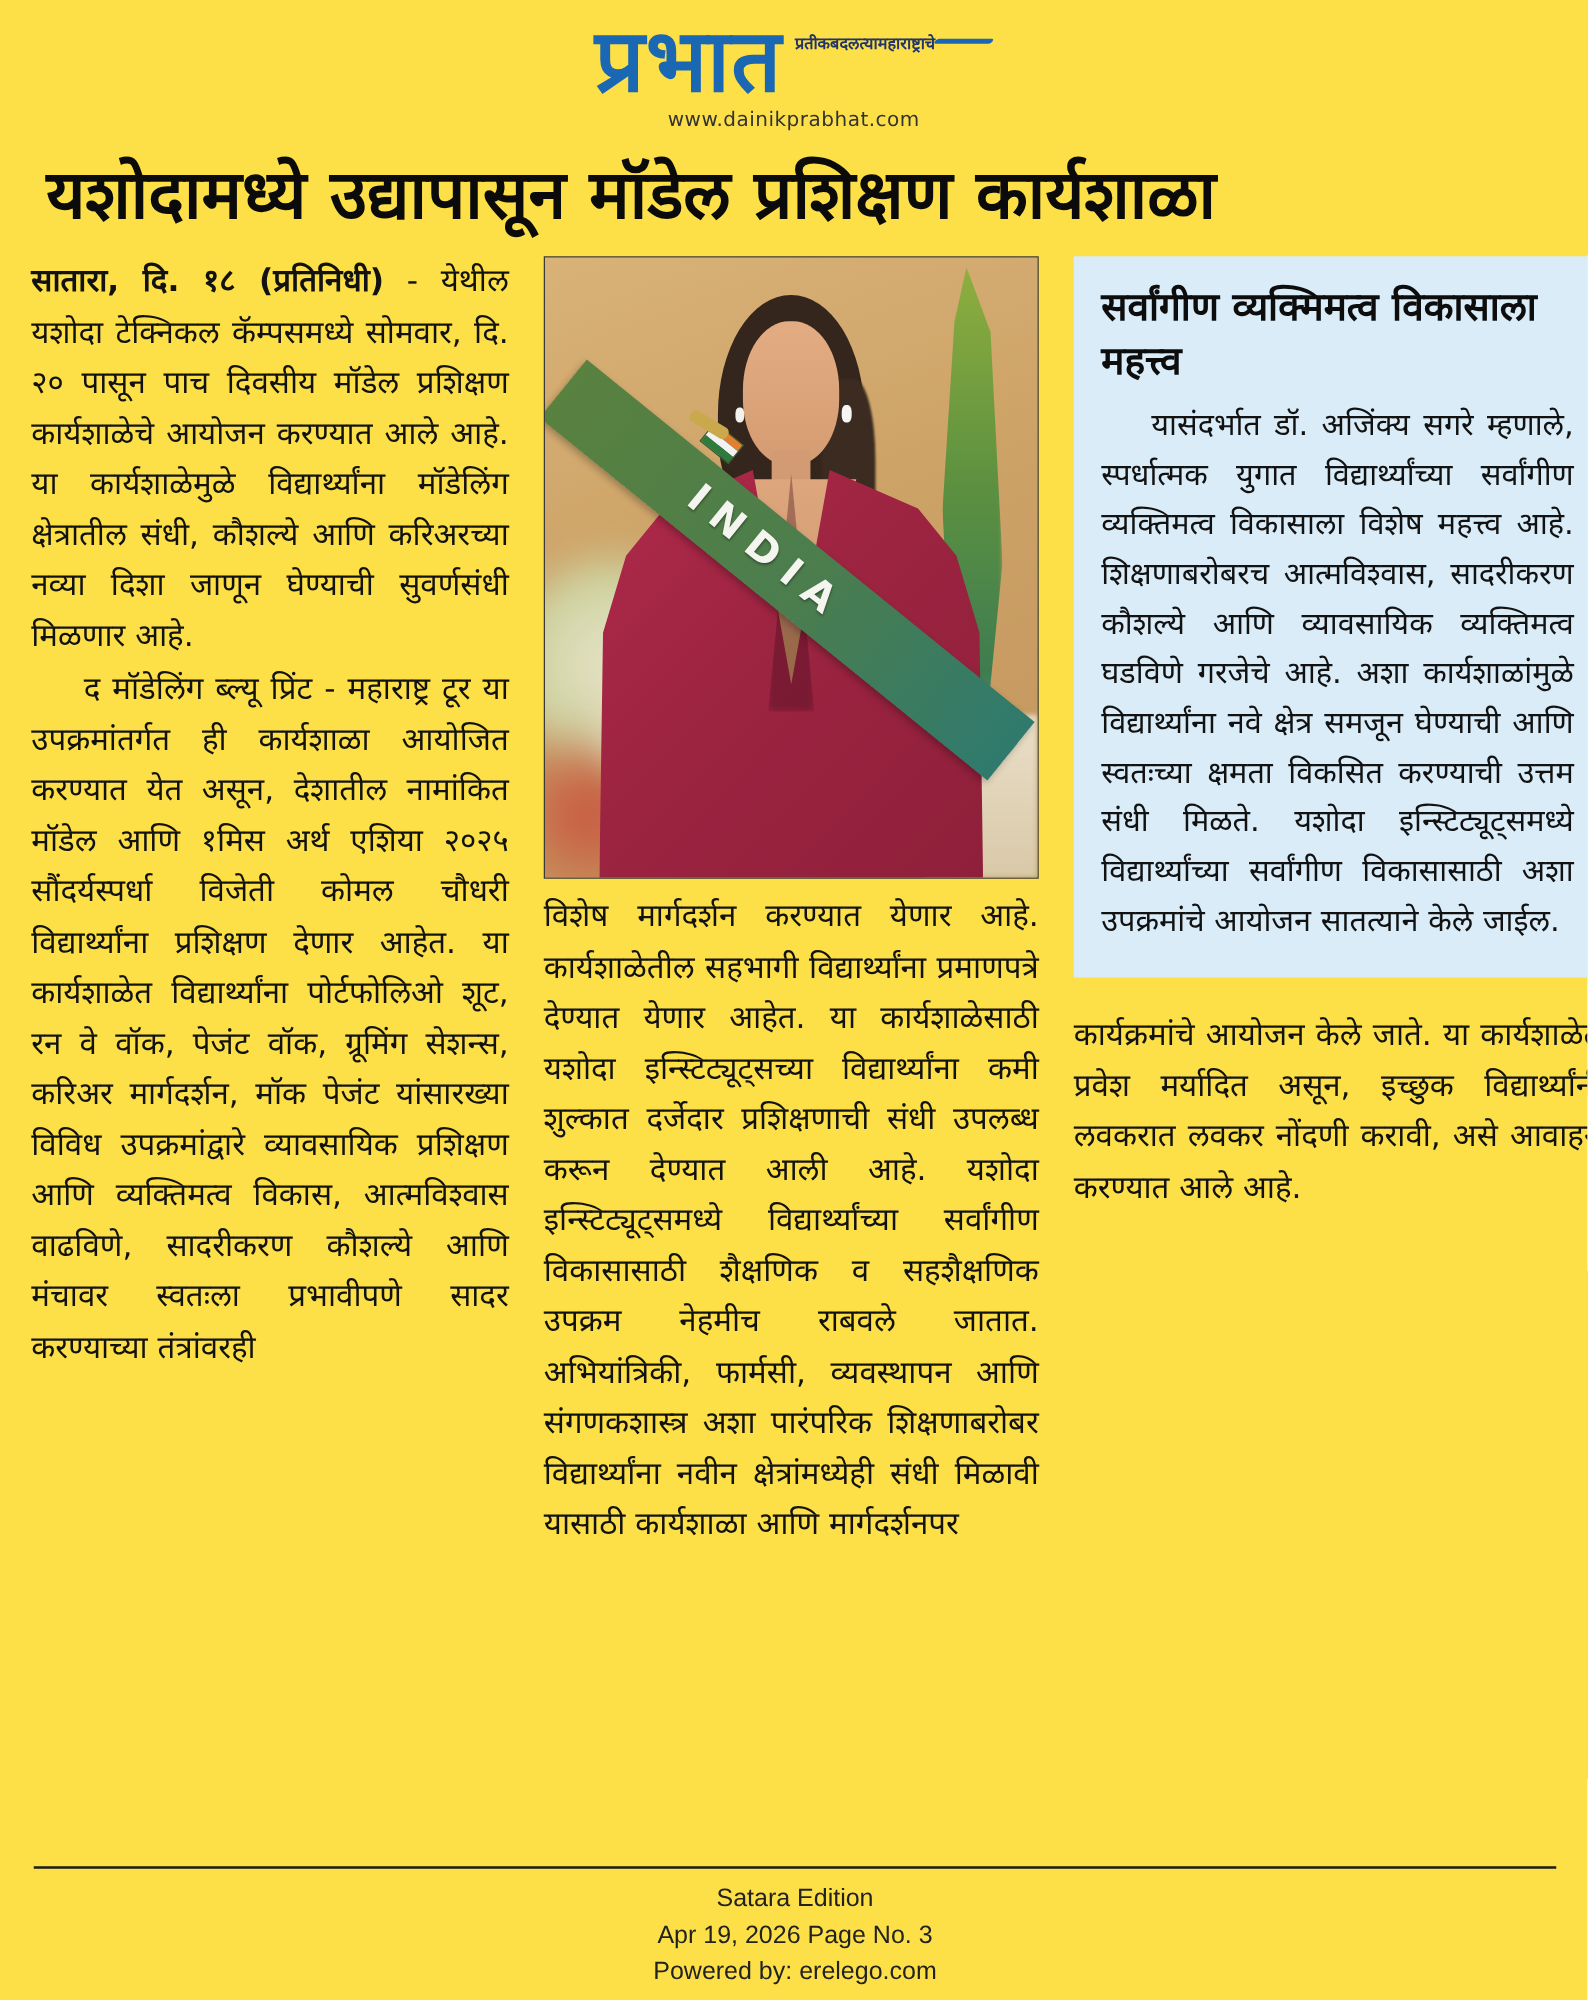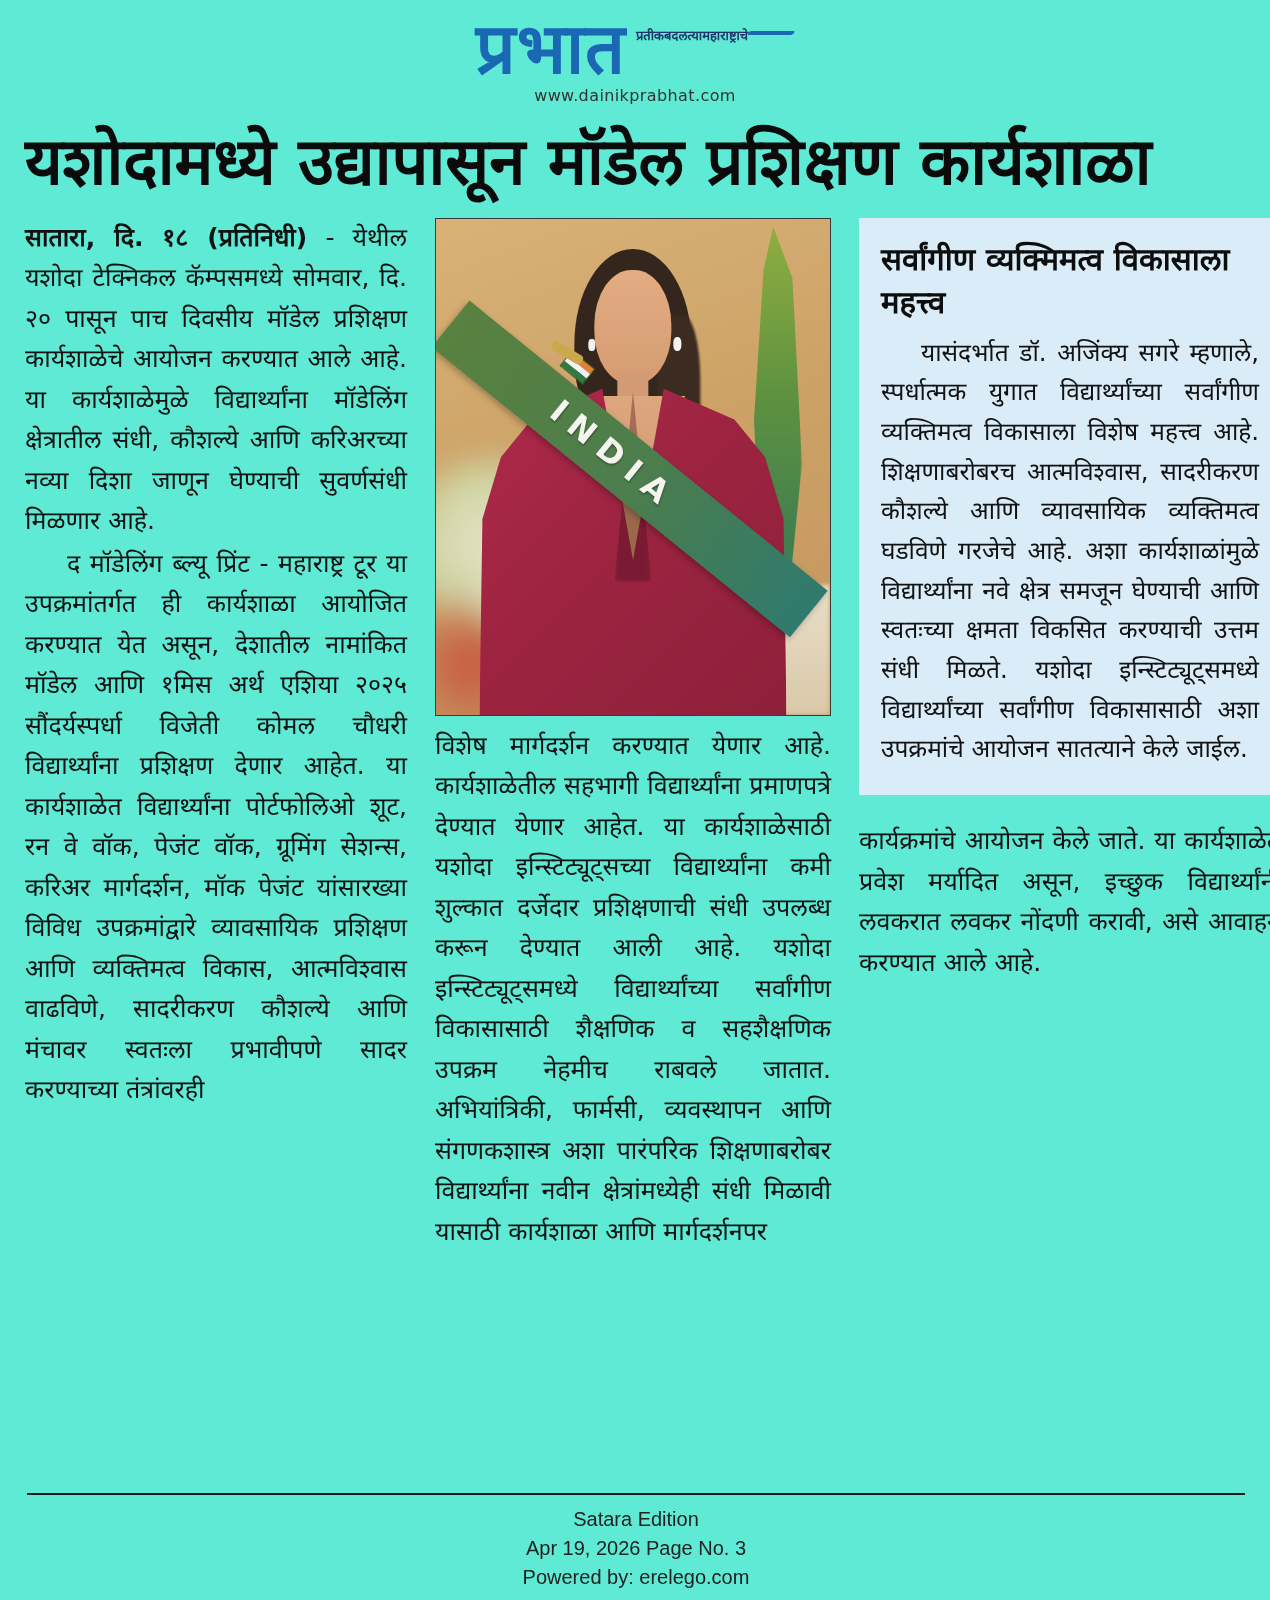--- a/index.html
+++ b/index.html
@@ -1,30 +1,30 @@
 <!DOCTYPE html>
 <html lang="mr"><head>
 <meta charset="utf-8">
 <style>
   * { margin:0; padding:0; box-sizing:border-box; }
   html,body { background:#ffffff; }
   body { width:1270px; font-family:"DejaVu Sans", sans-serif; color:#121212; }
-  .page { position:relative; width:1270px; height:1600px; overflow:hidden; background:#5eead4; padding:0 25px; }
+  .page { position:relative; width:1270px; height:1600px; overflow:hidden; background:#fde047; padding:0 25px; }
 
   
   .masthead { padding-top:14px; display:flex; flex-direction:column; align-items:center; }
   .masthead-row { display:flex; align-items:flex-start; gap:10px; }
   .logo-text { color:#1a67b3; font-size:70px; font-weight:800; line-height:1.0; letter-spacing:1px; font-family:"DejaVu Serif", serif; }
   .tagline { display:flex; flex-direction:row; align-items:flex-start; margin-top:14px; }
   .tagline span { color:#22356b; font-size:13px; font-weight:700; line-height:1.25; }
   .tagline-swoosh { width:46px; height:4px; background:#1a67b3; border-radius:2px; transform:skewX(-35deg); margin-top:3px; }
   .site-url { font-size:16px; color:#333; margin-top:2px; letter-spacing:.4px; }
 
   
-  .headline { margin:20px 0 18px 0; font-size:65px; line-height:1.15; font-weight:800; color:#0b0b0b; letter-spacing:0px; }
+  .headline { margin:20px 0 18px 12px; font-size:54px; line-height:1.15; font-weight:800; color:#0b0b0b; letter-spacing:0px; }
 
   
   .cols { display:grid; grid-template-columns:382px 396px 422px; column-gap:28px; }
   .col { font-size:25px; line-height:1.62; text-align:justify; }
   .col p { margin-bottom:2px; }
   .indent { text-indent:42px; }
   .dateline { font-weight:800; }
 
   
   .photo { position:relative; width:396px; height:498px; border:1px solid #3a3a3a; overflow:hidden; margin-bottom:10px;

